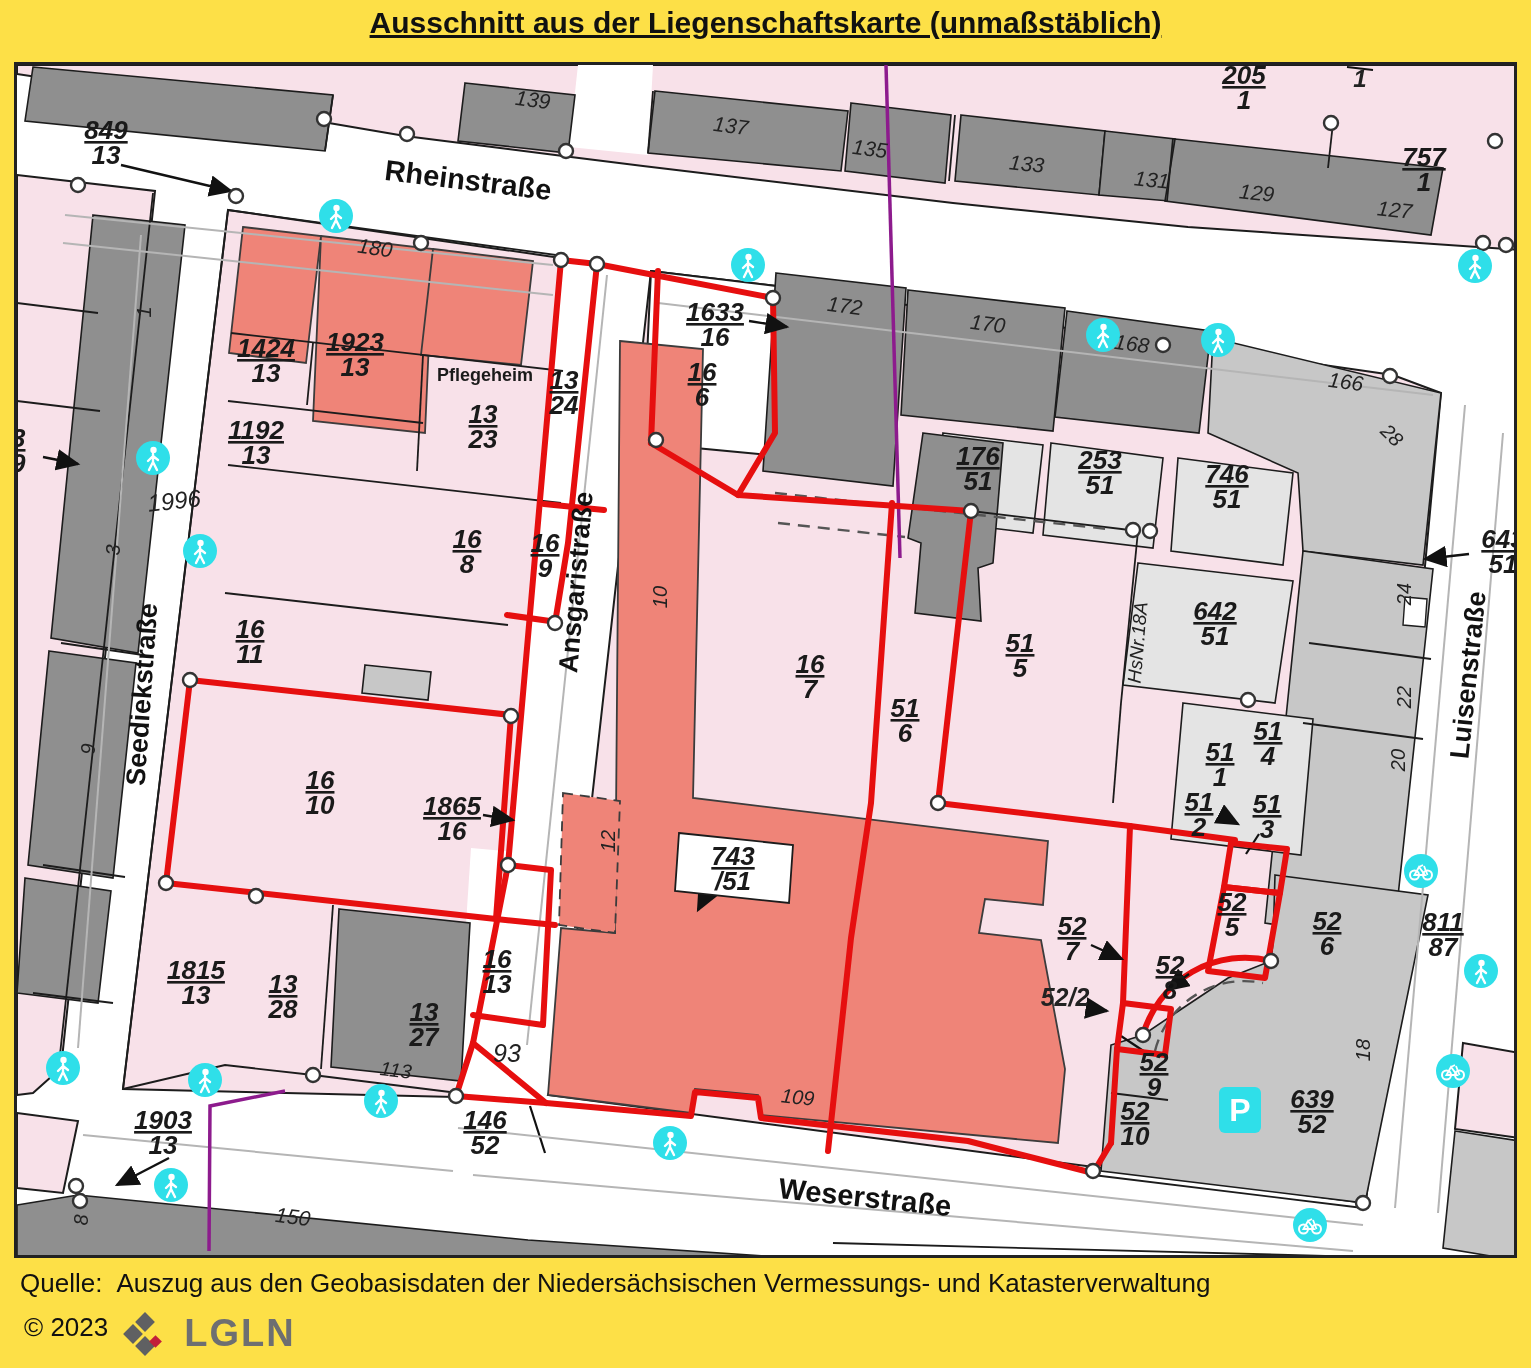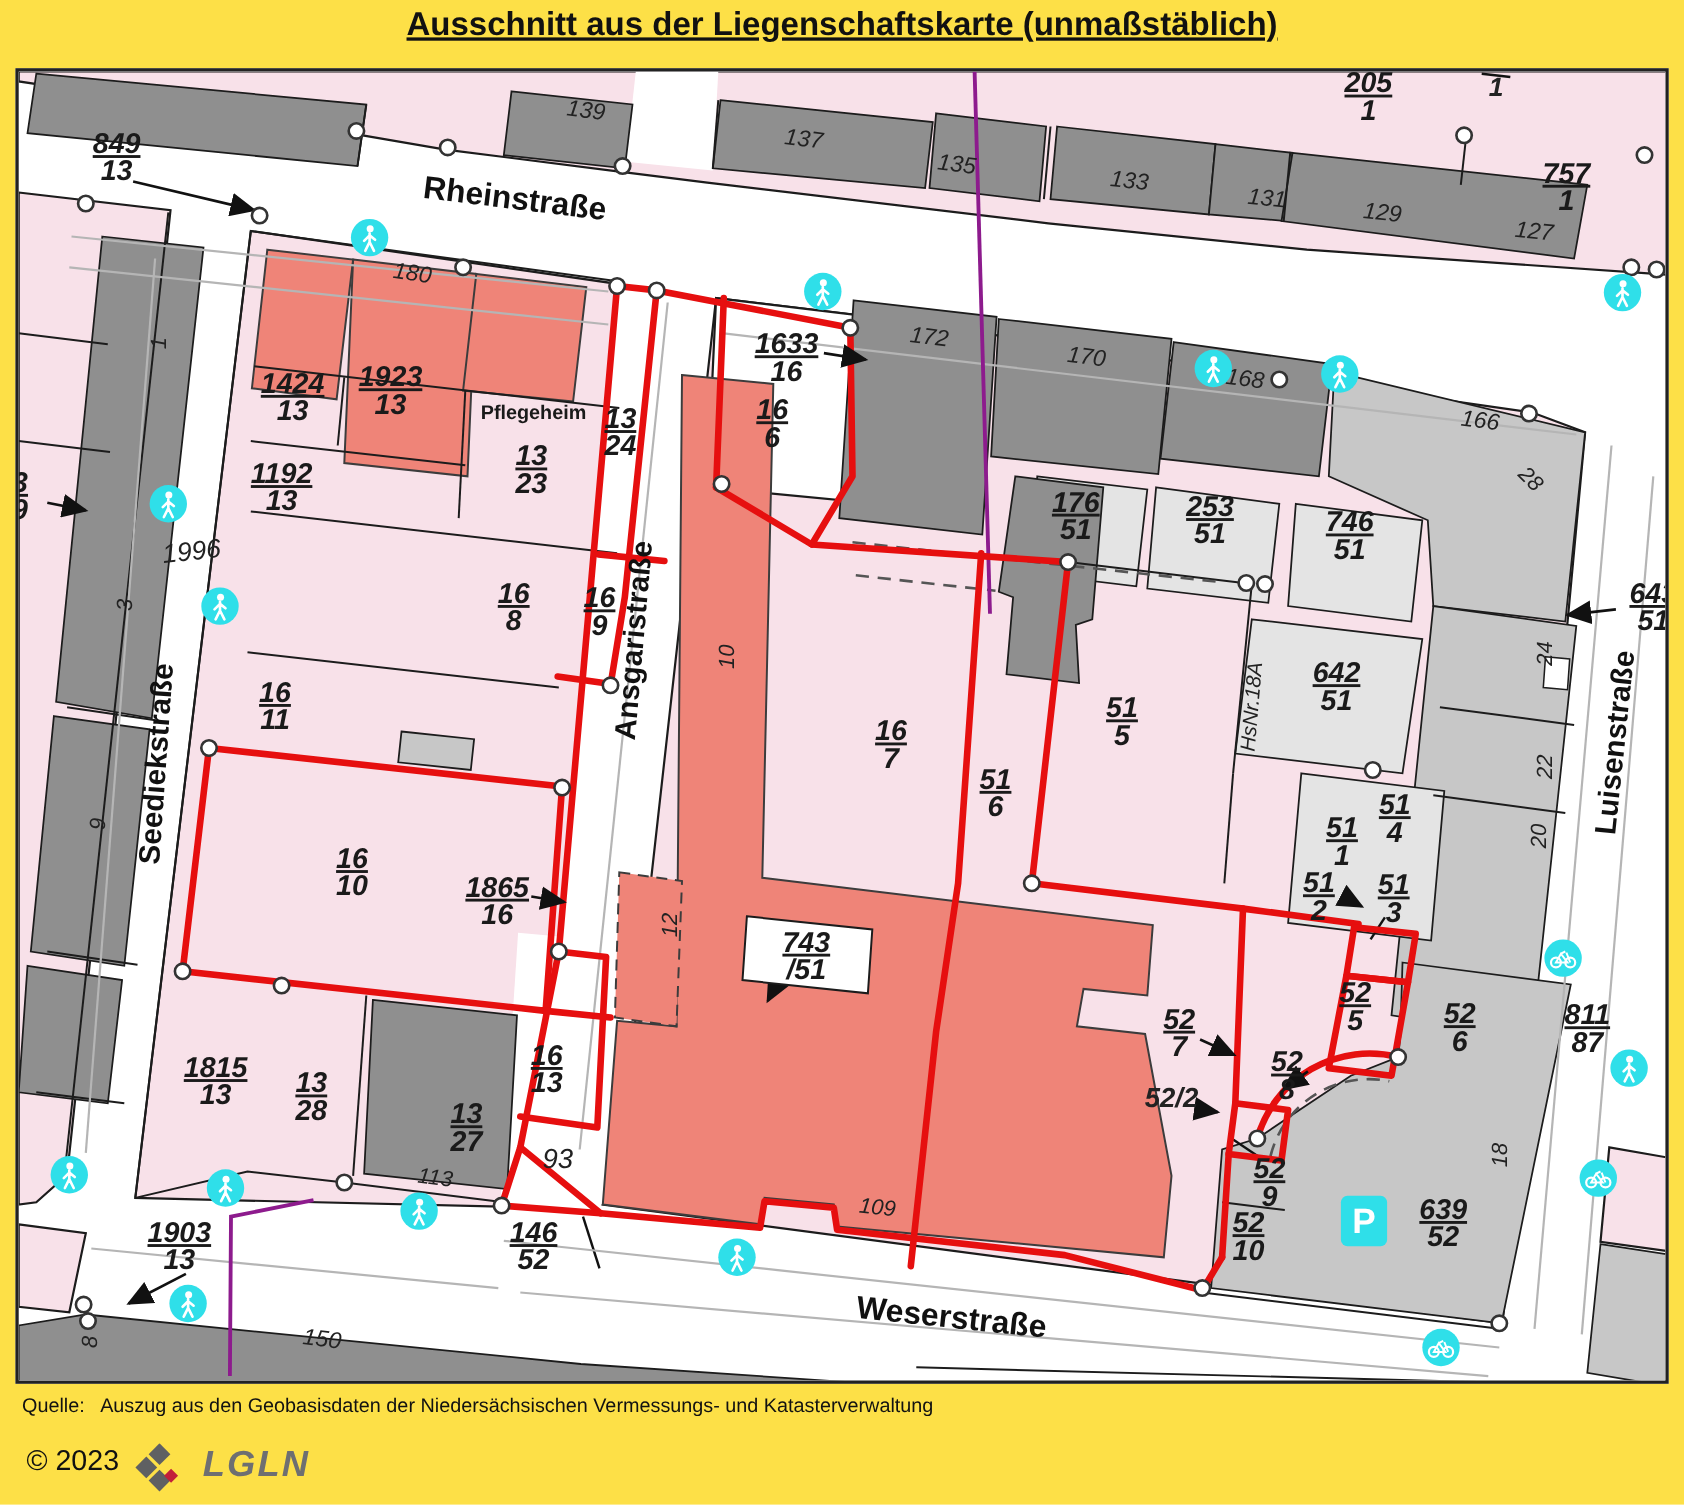--- a/index.html
+++ b/index.html
@@ -3,25 +3,25 @@
 <meta charset="utf-8">
 <style>
   html,body{margin:0;padding:0;background:#fff;}
   .page{position:relative;width:1531px;height:1368px;background:#fde047;overflow:hidden;
         font-family:"Liberation Sans",sans-serif;color:#1a1a1a;}
   .title{position:absolute;left:0;top:6px;width:100%;text-align:center;font-size:30px;
          font-weight:bold;text-decoration:underline;color:#111;}
   .map-frame{position:absolute;left:14px;top:62px;width:1503px;height:1196px;
              border:3px solid #222;box-sizing:border-box;background:#fff;overflow:hidden;}
   .map-frame svg{display:block;}
-  .source-line{position:absolute;left:20px;top:1268px;font-size:18px;color:#111;}
+  .source-line{position:absolute;left:20px;top:1268px;font-size:26px;color:#111;}
   .source-line .q{margin-right:14px;}
   .copy-row{position:absolute;left:24px;top:1312px;font-size:26px;color:#111;
             display:flex;gap:14px;}
-  .lgln-text{font-size:33px;font-weight:bold;color:#6e6f71;letter-spacing:2px;font-style:italic;}
+  .lgln-text{font-size:38px;font-weight:bold;color:#6e6f71;letter-spacing:2px;}
 
   
   .blk{fill:#f8e1e9;stroke:#1c1c1c;stroke-width:2;}
   .wht{fill:#ffffff;stroke:#1c1c1c;stroke-width:2;}
   .bldg-g{fill:#8f8f8f;stroke:#1c1c1c;stroke-width:1.6;}
   .lg{fill:#e4e4e4;stroke:#1c1c1c;stroke-width:1.6;}
   .mg{fill:#c7c7c7;stroke:#1c1c1c;stroke-width:1.6;}
   .bldg-s{fill:#ef8478;stroke:#3c3c3c;stroke-width:1.8;}
   .dash-s{fill:#ef8478;stroke:#3c3c3c;stroke-width:1.8;stroke-dasharray:10 7;}
   .bl{stroke:#1c1c1c;stroke-width:1.8;fill:none;}

